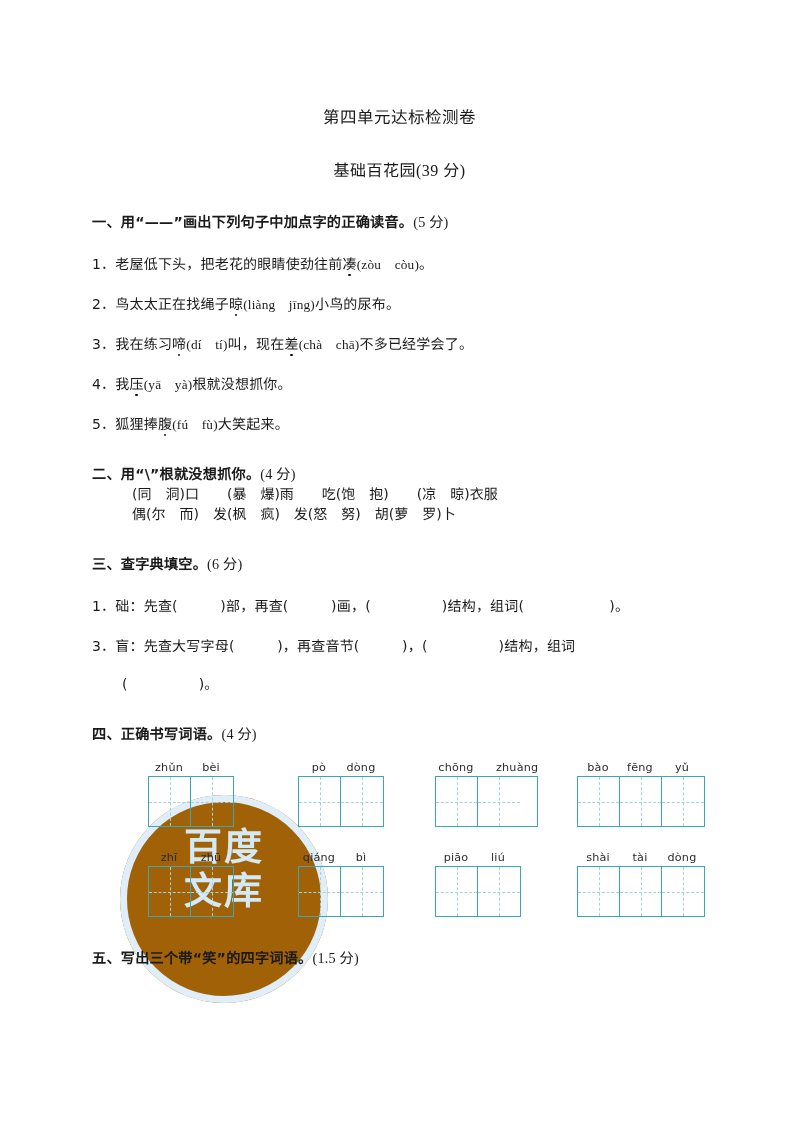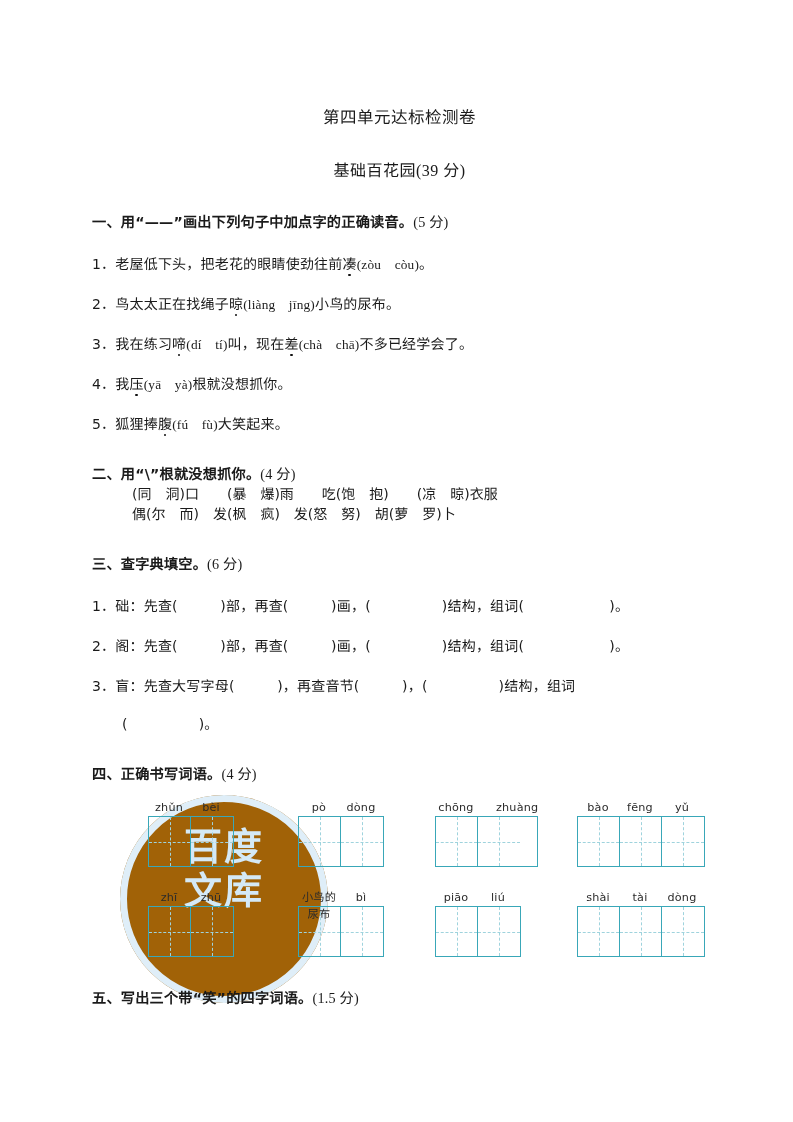--- a/index.html
+++ b/index.html
@@ -226,21 +226,20 @@
     <p class="q-line m-t-20"><span>5</span><span>．狐狸捧</span><span class="dotted">腹</span><span class="py">(fú fù)</span><span>大笑起来。</span></p>
 
     <p class="sec-head m-t-30"><span>二、用“\”根就没想抓你。</span><span class="pts">(4 分)</span></p>
 
     <p class="choose-row m-t-22">(同 洞)口  (暴 爆)雨  吃(饱 抱)  (凉 晾)衣服</p>
     <p class="choose-row m-t-16">偶(尔 而) 发(枫 疯) 发(怒 努) 胡(萝 罗)卜</p>
 
     <p class="sec-head m-t-30"><span>三、查字典填空。</span><span class="pts">(6 分)</span></p>
 
     <p class="q-line m-t-22">1．础：先查(   )部，再查(   )画，(     )结构，组词(      )。</p>
-    <p class="q-line m-t-20">2．阁：先查(   )部，再查(   )画，(     )结构，组词(      )。</p>
     <p class="q-line m-t-20">3．盲：先查大写字母(   )，再查音节(   )，(     )结构，组词</p>
     <p class="q-line m-t-18 indent-2">(     )。</p>
 
     <p class="sec-head m-t-30"><span>四、正确书写词语。</span><span class="pts">(4 分)</span></p>
 
     <div class="grid-block" id="grid-row-0">
         <div class="grid-group" style="left: 56px;">
           <div class="grid-pinyin">
             <span style="width: 42px;">zhǔn</span>
             <span style="width: 42px;">bèi</span>
@@ -289,21 +288,21 @@
             <span style="width: 42px;">zhī</span>
             <span style="width: 42px;">zhū</span>
           </div>
           <div class="grid-cells">
             <div class="cell" style="width: 42px;"></div>
             <div class="cell" style="width: 42px;"></div>
           </div>
         </div>
         <div class="grid-group" style="left: 206px;">
           <div class="grid-pinyin">
-            <span style="width: 42px;">小鸟的尿布</span>
+            <span style="width: 42px;">qiáng</span>
             <span style="width: 42px;">bì</span>
           </div>
           <div class="grid-cells">
             <div class="cell" style="width: 42px;"></div>
             <div class="cell" style="width: 42px;"></div>
           </div>
         </div>
         <div class="grid-group" style="left: 343px;">
           <div class="grid-pinyin">
             <span style="width: 42px;">piāo</span>

